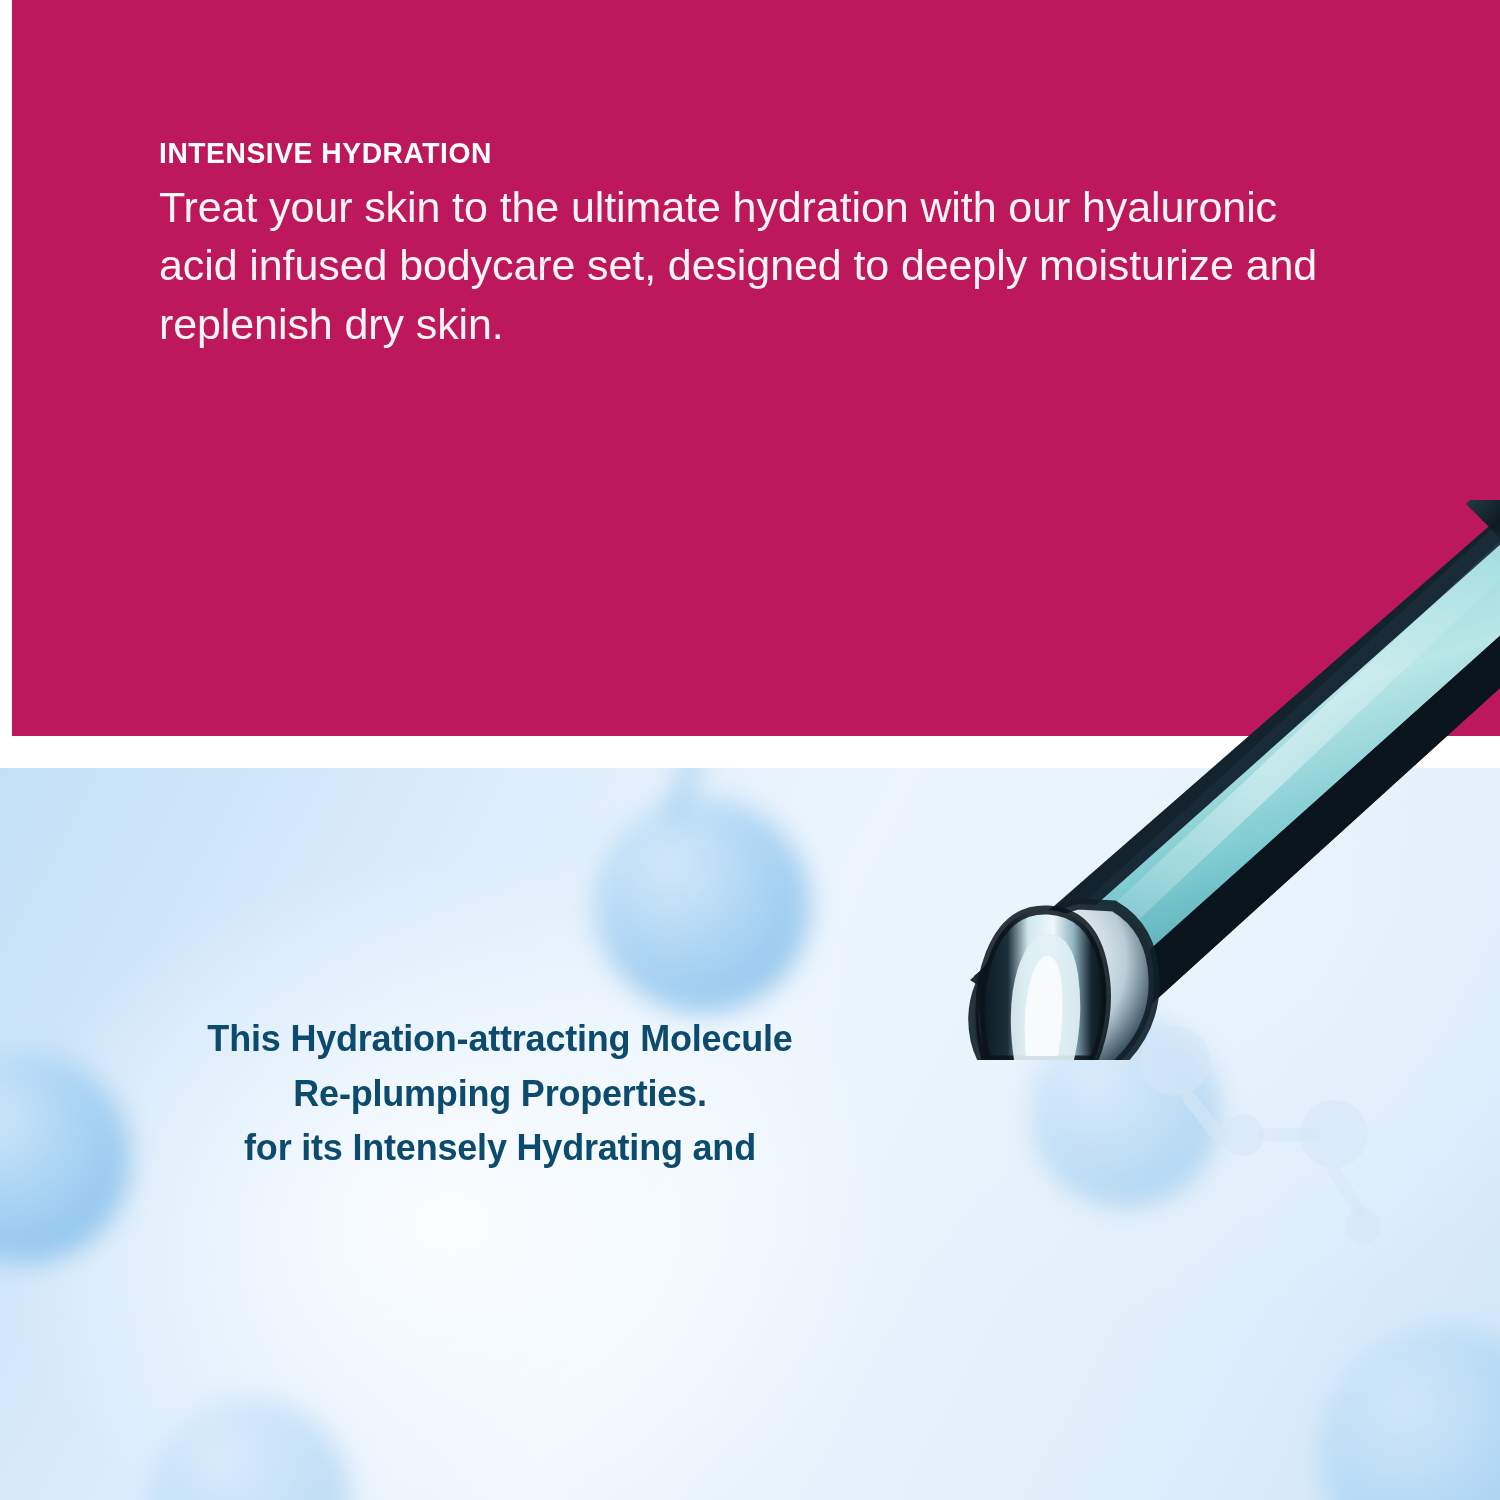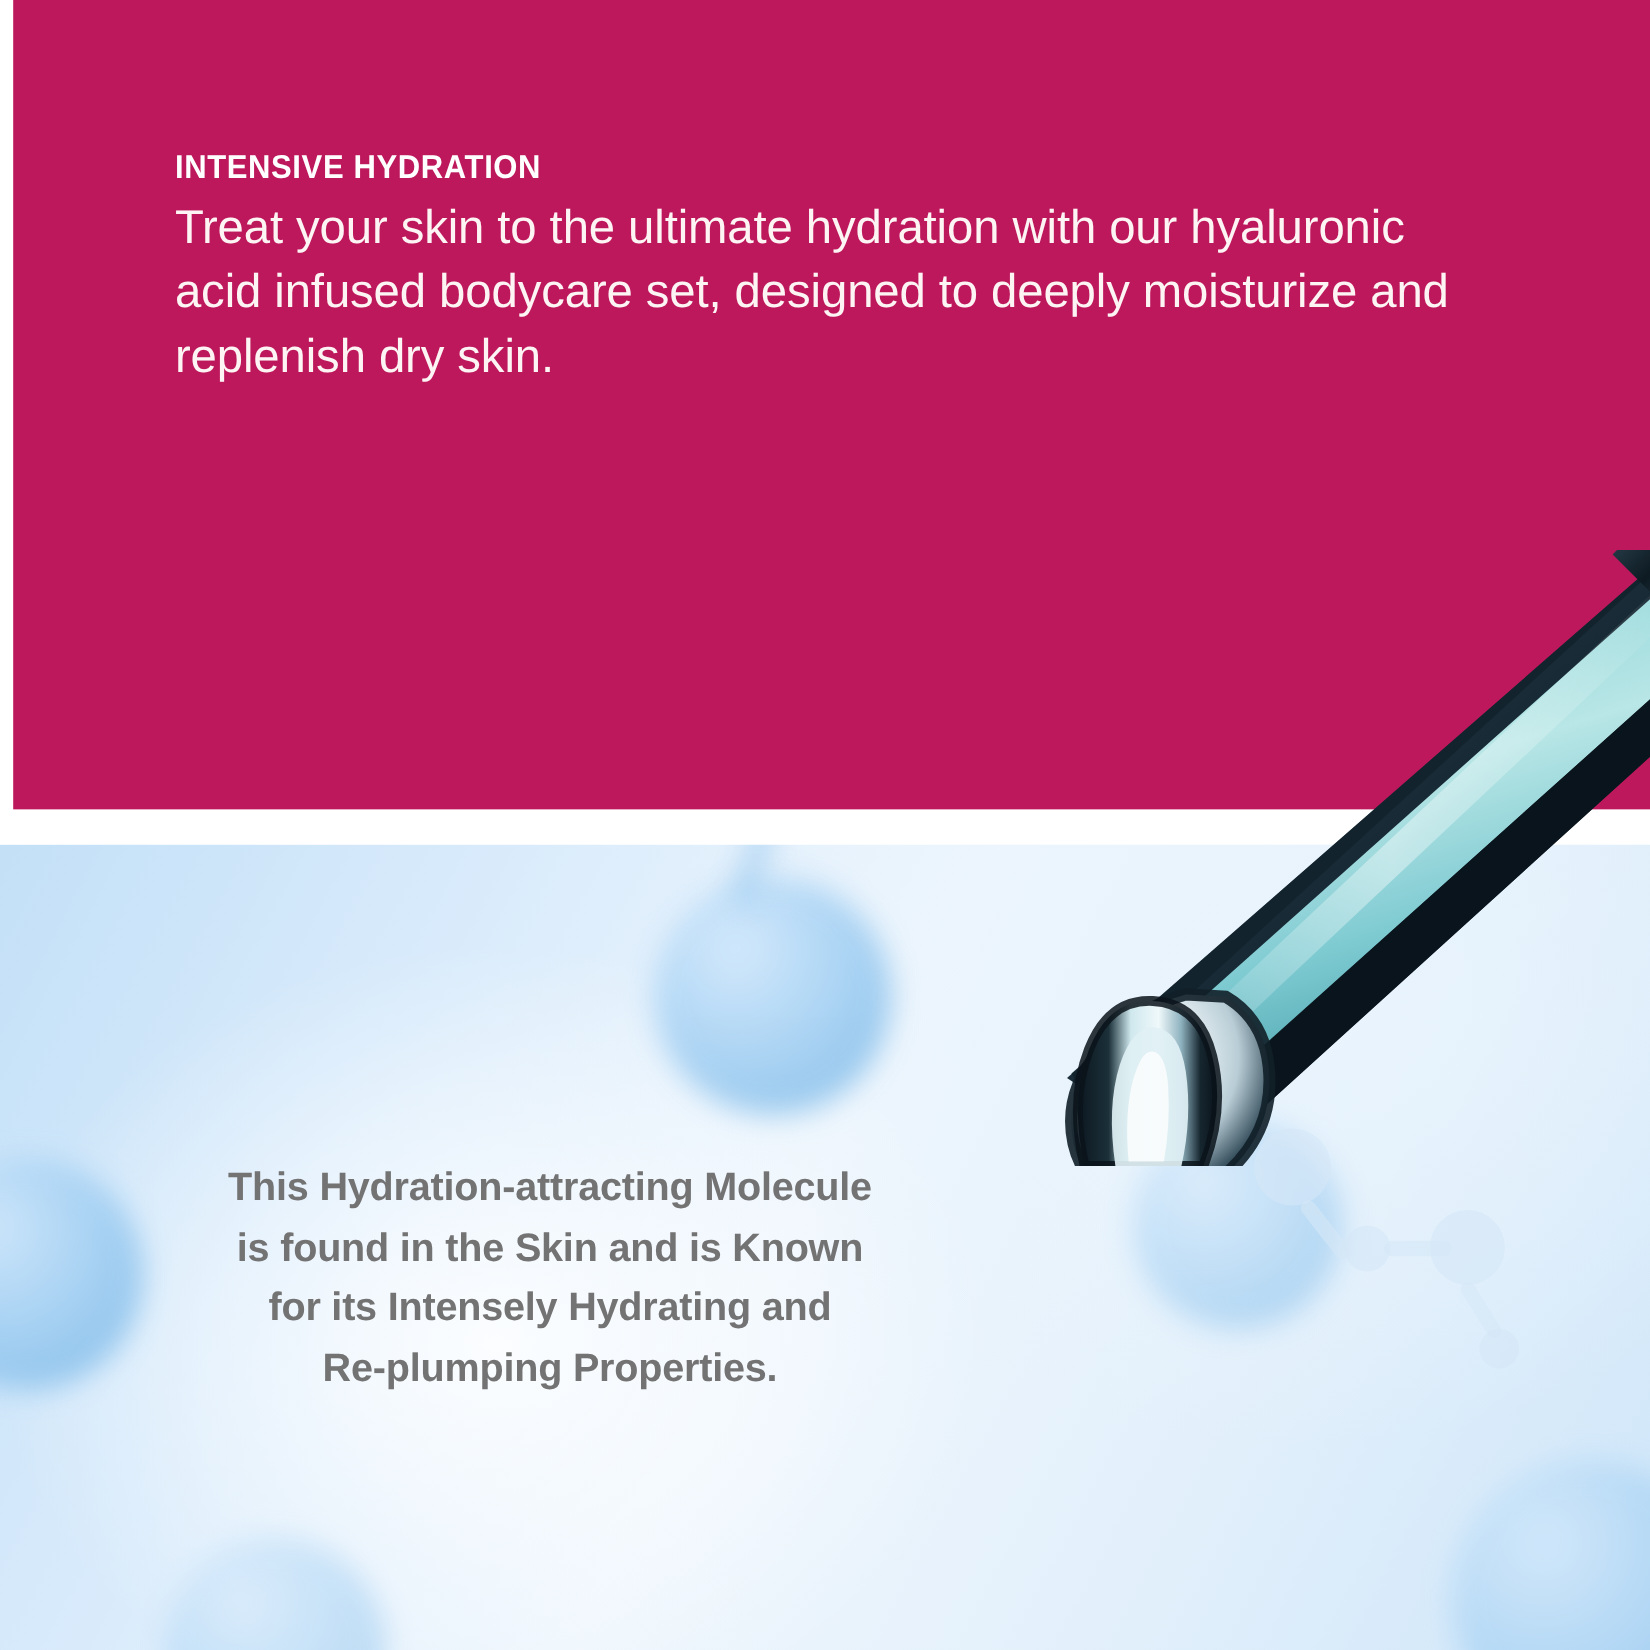--- a/index.html
+++ b/index.html
@@ -67,23 +67,23 @@
     position:absolute;background:#97c8ef;filter:blur(12px);opacity:.6;border-radius:20px;
   }
   .faint-node{
     position:absolute;border-radius:50%;
     background:#d5e7f7;opacity:.62;
   }
   .faint-bond{position:absolute;background:#d5e7f7;opacity:.6;border-radius:30px;}
 
   
   .caption{
-    position:absolute;left:70px;top:1052px;width:860px;
+    position:absolute;left:70px;top:1012px;width:860px;
     text-align:center;
-    color:#737373;
+    color:#0c4a6e;
     font-size:36px;
     line-height:1.52;
     font-weight:bold;
     letter-spacing:-0.2px;
     z-index:40;
   }
   .caption .ln{display:block;}
 
   
   .dropper{
@@ -144,23 +144,22 @@
       
       
       
       
     </div>
 
   </div>
 
   <div class="caption">
     <span class="ln">This <span style="font-weight: bold;">Hydration-attracting Molecule</span></span>
-    <span class="ln">is found in the Skin and is Known</span>
+    <span class="ln">Re-plumping Properties.</span>
     <span class="ln">for its Intensely Hydrating and</span>
-    <span class="ln">Re-plumping Properties.</span>
   </div>
 
   <div class="dropper">
     <svg width="620" height="560" viewBox="0 0 620 560" xmlns="http://www.w3.org/2000/svg">
       <defs>
         <linearGradient id="glassEdge" x1="0" y1="0" x2="1" y2="1">
           <stop offset="0%" stop-color="#0e1b24"></stop>
           <stop offset="40%" stop-color="#1b2f3b"></stop>
           <stop offset="70%" stop-color="#0a141b"></stop>
           <stop offset="100%" stop-color="#23414f"></stop>

